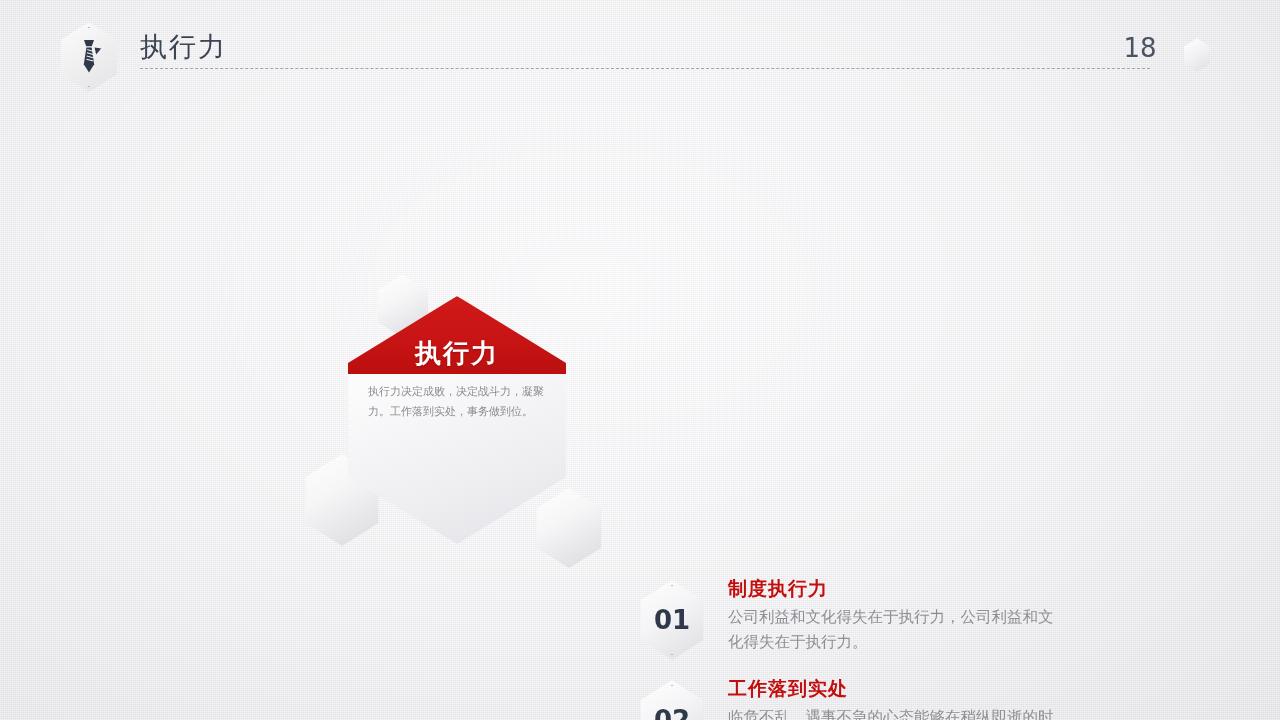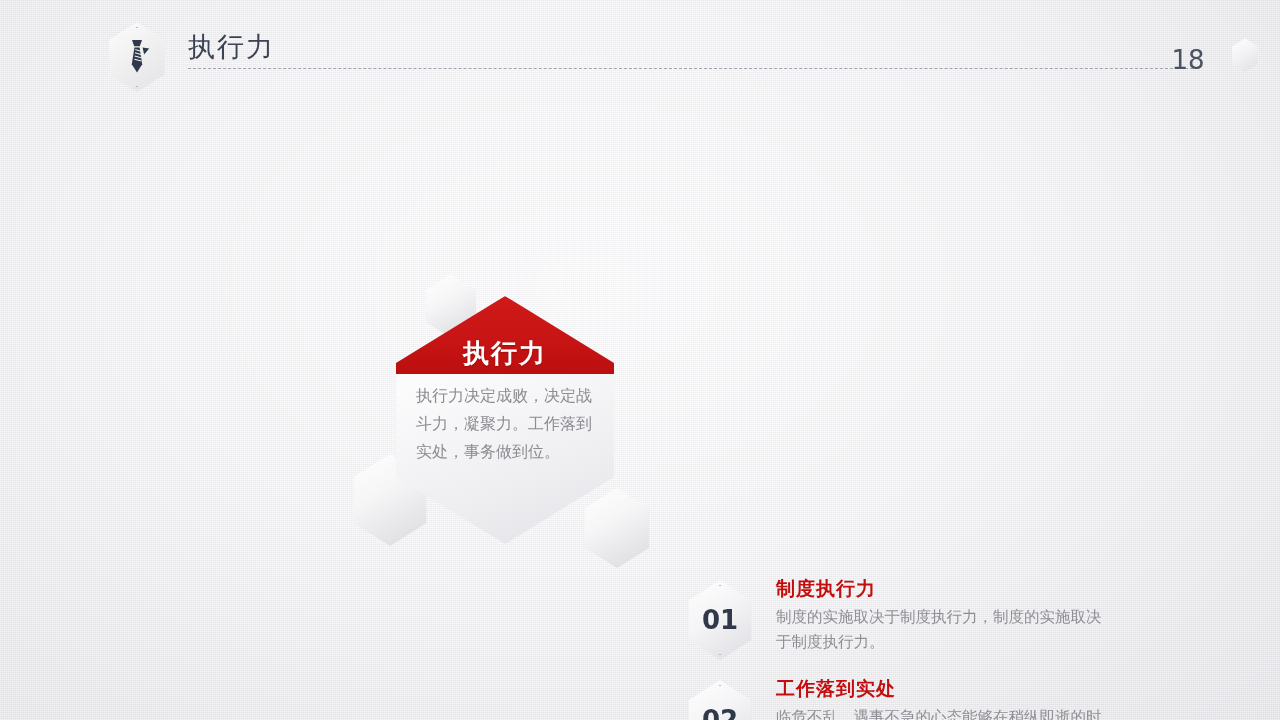--- a/index.html
+++ b/index.html
@@ -10,21 +10,20 @@
     overflow:hidden;
     font-family:"Liberation Sans","DejaVu Sans",sans-serif;
   }
 
   #slide {
     position:relative;
     width:1280px; height:720px;
     background:
       radial-gradient(ellipse 1100px 700px at 46% 40%, #fdfdfe 0%, #f4f4f6 42%, #e9e9ec 72%, #e0e0e4 100%);
     overflow:hidden;
-    padding-left:48px;
   }
   
   #slide::before {
     content:"";
     position:absolute; inset:0;
     background-image:
       repeating-linear-gradient(0deg, rgba(255,255,255,.5) 0 1px, rgba(170,170,178,.12) 1px 2px),
       repeating-linear-gradient(90deg, rgba(255,255,255,.42) 0 1px, rgba(170,170,178,.10) 1px 2px);
     opacity:.65;
     pointer-events:none;
@@ -64,21 +63,20 @@
   }
   .hdr-rule {
     position:absolute; left:140px; top:68px; width:1010px; height:0;
     border-top:1px dashed #9ba1ae;
   }
   .hdr-page {
     position:absolute; left:1120px; top:33px;
     width:40px; text-align:center;
     font-size:26px; color:#4b5261;
     font-family:"DejaVu Sans","Liberation Sans",sans-serif;
-    margin-top:12px;
   }
   .hdr-dot {
     position:absolute; left:1182px; top:38px; width:30px; height:34px;
     background:linear-gradient(145deg,#ffffff 0%,#f3f3f5 45%,#dedee2 100%);
     filter:drop-shadow(2px 3px 4px rgba(130,130,140,.40));
   }
 
   
   .badge-wrap { position:absolute; left:296px; top:170px; width:330px; height:300px; }
 
@@ -106,21 +104,21 @@
   }
   .badge-red-label {
     position:absolute; left:0; top:40px; width:218px;
     text-align:center; color:#ffffff;
     font-size:26px; font-weight:bold; letter-spacing:2px;
     font-family:"DejaVu Sans","Liberation Sans",sans-serif;
     text-shadow:0 1px 2px rgba(90,0,0,.35);
   }
   .badge-body {
     position:absolute; left:20px; top:86px; width:178px;
-    font-size:16px; line-height:28px; color:#8b8b91;
+    font-size:11px; line-height:20px; color:#8b8b91;
     font-family:"DejaVu Sans","Liberation Sans",sans-serif;
     text-align:left;
   }
 
   
   .items { position:absolute; left:636px; top:176px; width:560px; }
   .item { position:relative; height:100px; }
 
   .item-hex {
     position:absolute; left:0; top:4px; width:72px; height:80px;
@@ -190,21 +188,21 @@
   </div>
 
   <div class="items">
 
     <div class="item">
       <div class="hex item-hex">
         <div class="item-hex-inner"></div>
         <span class="item-num">01</span>
       </div>
       <div class="item-title">制度执行力</div>
-      <div class="item-desc">制度的实施取决于制度执行力，制度的实施取决于制度执行力。</div>
+      <div class="item-desc">公司利益和文化得失在于执行力，公司利益和文化得失在于执行力。</div>
     </div>
 
     <div class="item">
       <div class="hex item-hex">
         <div class="item-hex-inner"></div>
         <span class="item-num">02</span>
       </div>
       <div class="item-title">工作落到实处</div>
       <div class="item-desc">临危不乱，遇事不急的心态能够在稍纵即逝的时机取得更大的成果。</div>
     </div>

